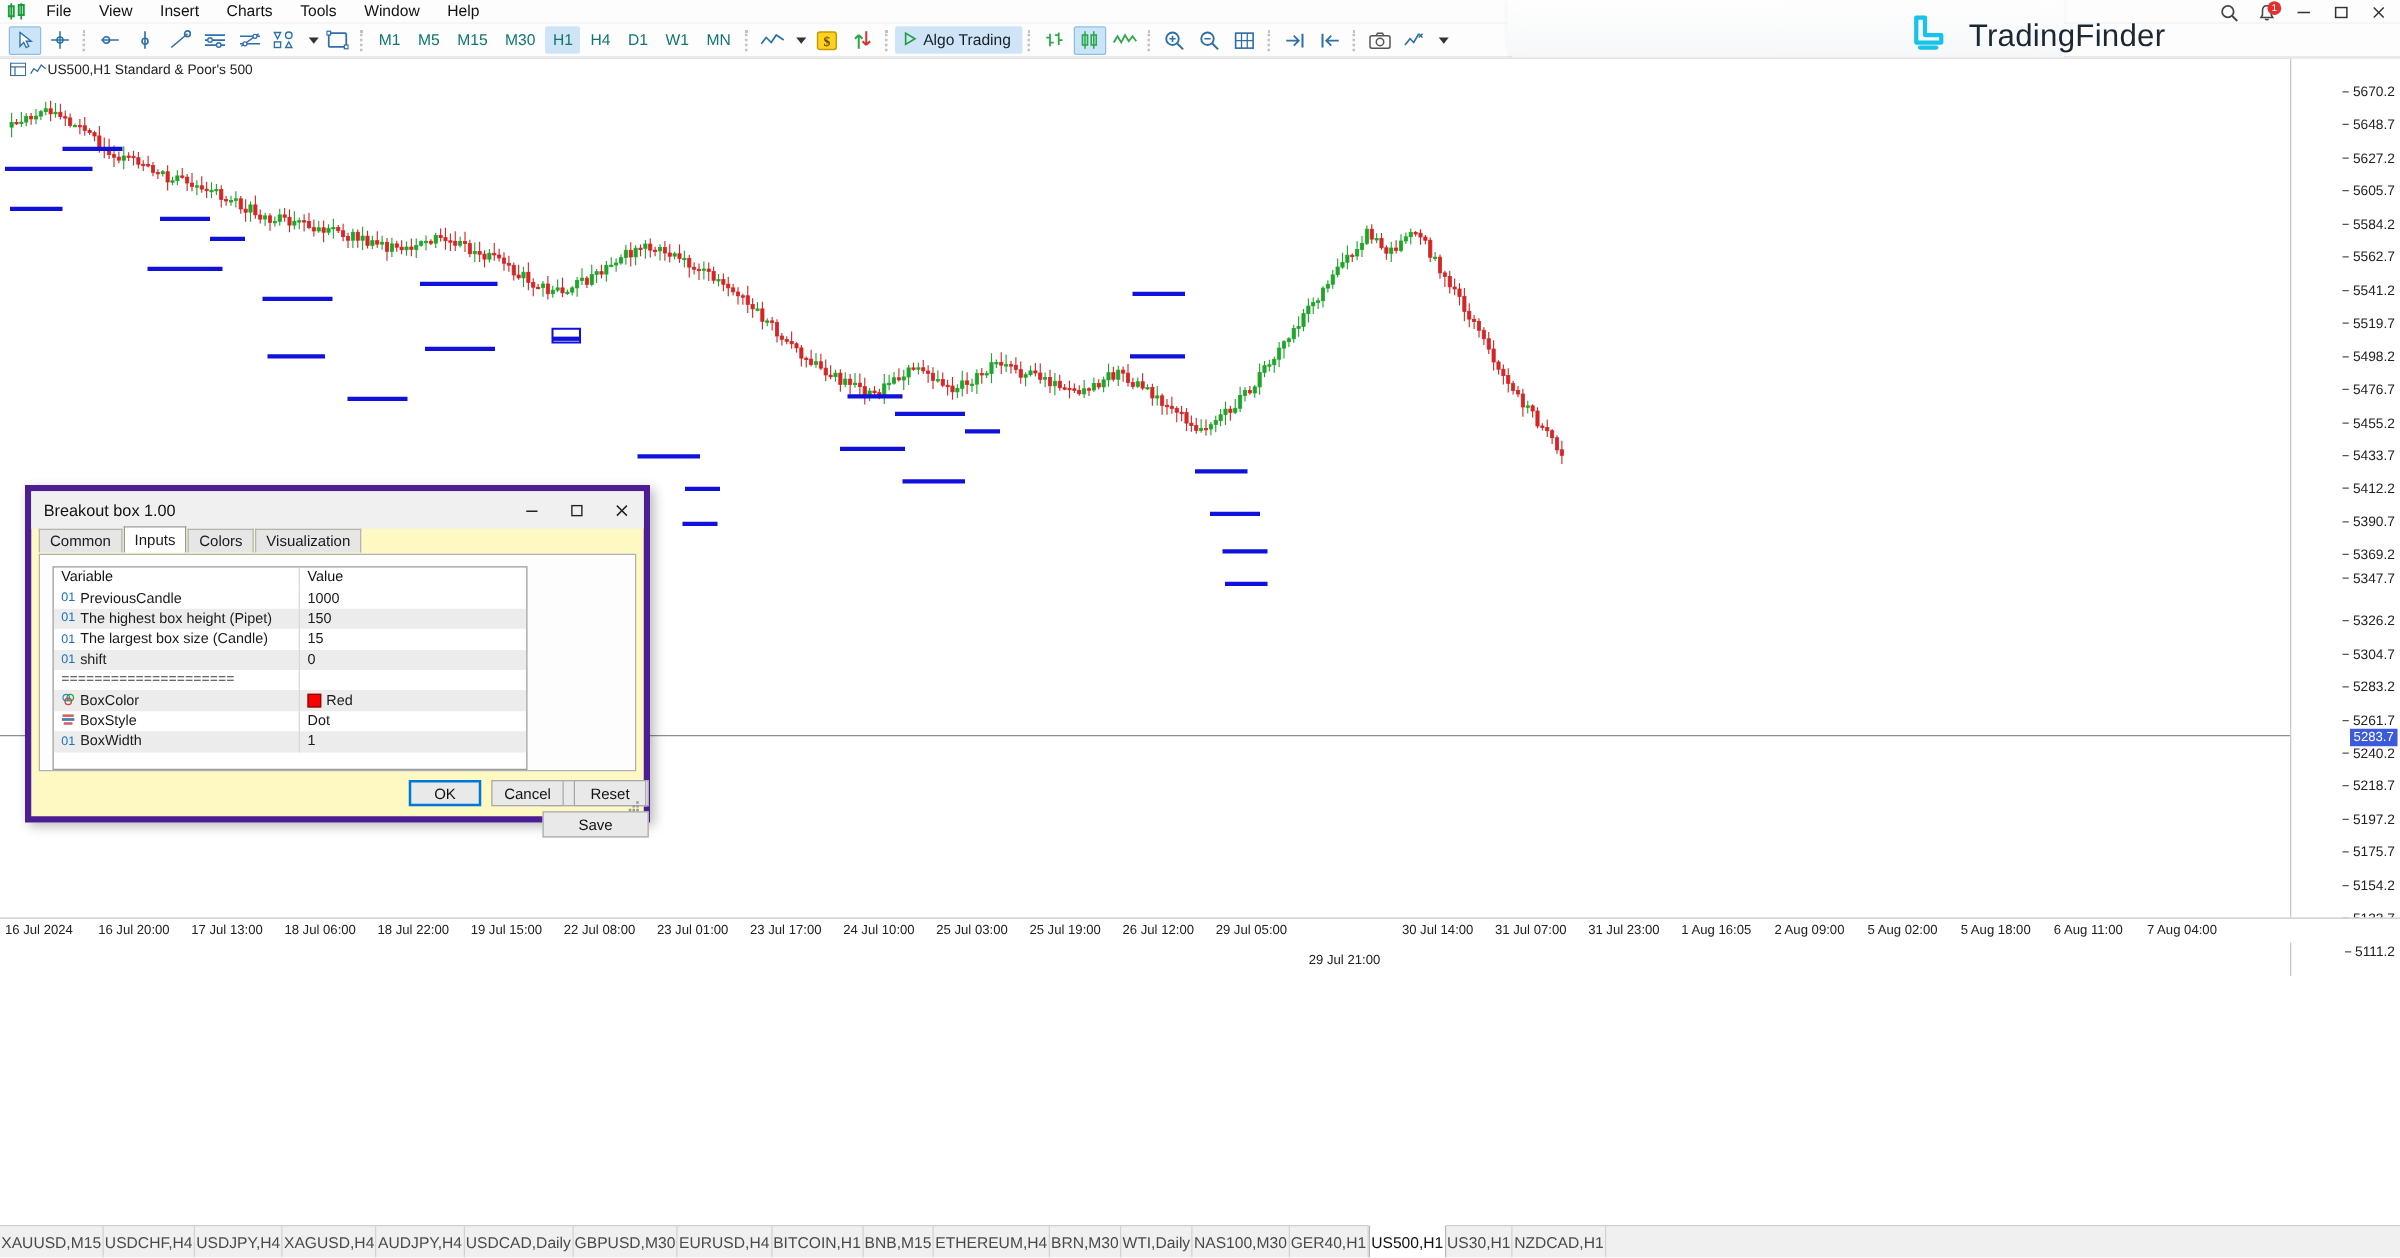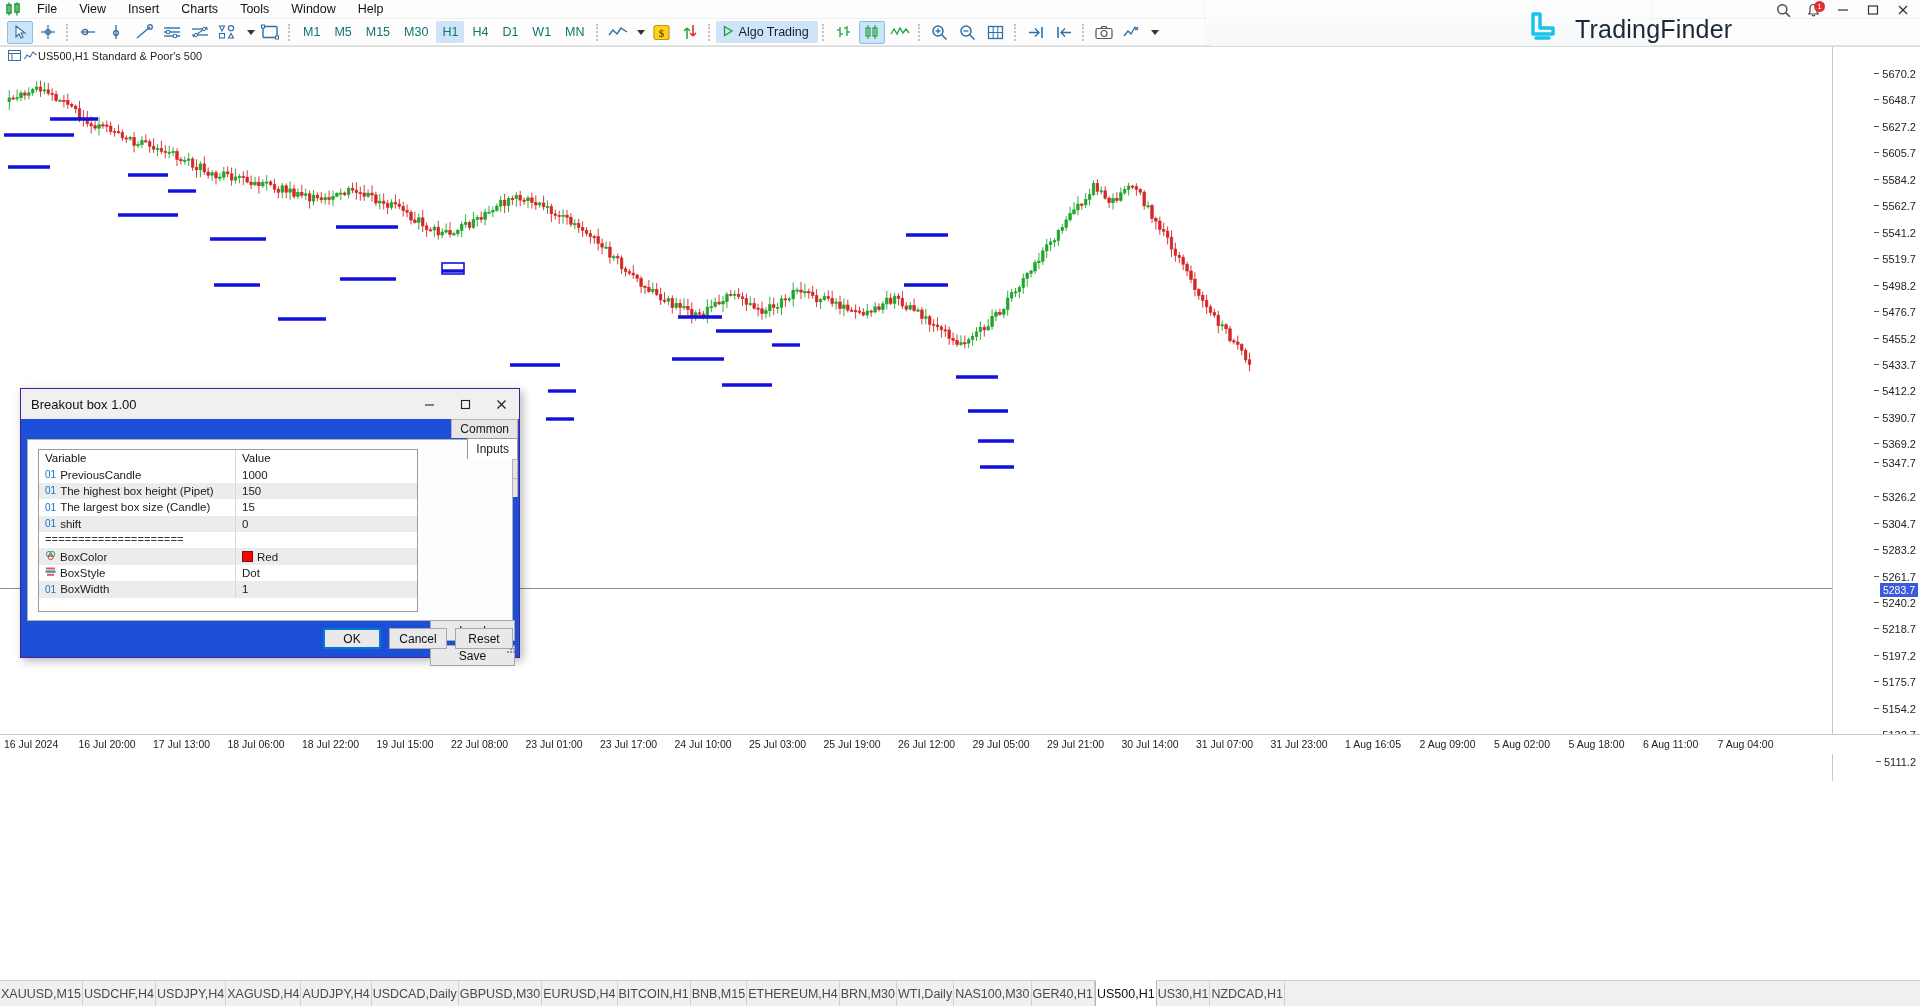--- a/index.html
+++ b/index.html
@@ -116,35 +116,35 @@
   }
   .symtab.active {
     background: #ffffff; color: #111; font-weight: normal;
     border-left: 1px solid #b6b6b6; border-right: 1px solid #b6b6b6;
     border-top: 1px solid #ffffff; margin-top: -1px;
   }
 
   
   .dialog {
     position: absolute; left: 20px; top: 388px; width: 500px; height: 270px;
-    background: #1d4ed8; border: 1px solid #4c1d95;
+    background: #fef9c3; border: 5px solid #4c1d95;
     box-shadow: 3px 3px 9px rgba(0,0,0,0.28);
     z-index: 50;
   }
   .dlg-title {
     height: 30px; display: flex; align-items: center; padding-left: 10px;
     font-size: 13px; color: #111; background: #f0f0f0;
   }
   .dlg-wctrls { position: absolute; top: 0; right: 0; display: flex; height: 30px; }
   .dlg-wbtn {
     width: 36px; height: 30px; display: flex; align-items: center;
     justify-content: center; cursor: default; font-size: 13px; color: #222;
   }
 
-  .dlg-tabs { display: flex; padding-left: 6px; height: 19px; align-items: flex-end; flex-direction: column; }
+  .dlg-tabs { display: flex; padding-left: 6px; height: 19px; align-items: flex-end; }
   .dlg-tab {
     padding: 2px 8px 2px 8px; font-size: 12px; color: #1a1a1a;
     background: #e6e6e6; border: 1px solid #b3b3b3; border-bottom: none;
     margin-right: 1px; cursor: default; line-height: 14px;
   }
   .dlg-tab.active { background: #fff; border-color: #9a9a9a; padding-top: 3px; padding-bottom: 3px; position: relative; z-index: 2;}
 
   .dlg-body {
     position: absolute; left: 6px; right: 6px; top: 50px; bottom: 36px;
     background: #fdfdfd; border: 1px solid #b0b0b0;
@@ -1168,21 +1168,21 @@
         <div class="time-tick" style="left: 302px;">18 Jul 22:00</div>
         <div class="time-tick" style="left: 376.5px;">19 Jul 15:00</div>
         <div class="time-tick" style="left: 451px;">22 Jul 08:00</div>
         <div class="time-tick" style="left: 525.5px;">23 Jul 01:00</div>
         <div class="time-tick" style="left: 600px;">23 Jul 17:00</div>
         <div class="time-tick" style="left: 674.5px;">24 Jul 10:00</div>
         <div class="time-tick" style="left: 749px;">25 Jul 03:00</div>
         <div class="time-tick" style="left: 823.5px;">25 Jul 19:00</div>
         <div class="time-tick" style="left: 898px;">26 Jul 12:00</div>
         <div class="time-tick" style="left: 972.5px;">29 Jul 05:00</div>
-        <div class="time-tick" style="left: 1047px;">29 Jul 21:00</div>
+        <div class="time-tick" style="left: 1047px; margin-top: 24px;">29 Jul 21:00</div>
         <div class="time-tick" style="left: 1121.5px;">30 Jul 14:00</div>
         <div class="time-tick" style="left: 1196px;">31 Jul 07:00</div>
         <div class="time-tick" style="left: 1270.5px;">31 Jul 23:00</div>
         <div class="time-tick" style="left: 1345px;">1 Aug 16:05</div>
         <div class="time-tick" style="left: 1419.5px;">2 Aug 09:00</div>
         <div class="time-tick" style="left: 1494px;">5 Aug 02:00</div>
         <div class="time-tick" style="left: 1568.5px;">5 Aug 18:00</div>
         <div class="time-tick" style="left: 1643px;">6 Aug 11:00</div>
         <div class="time-tick" style="left: 1717.5px;">7 Aug 04:00</div>
       </div>

